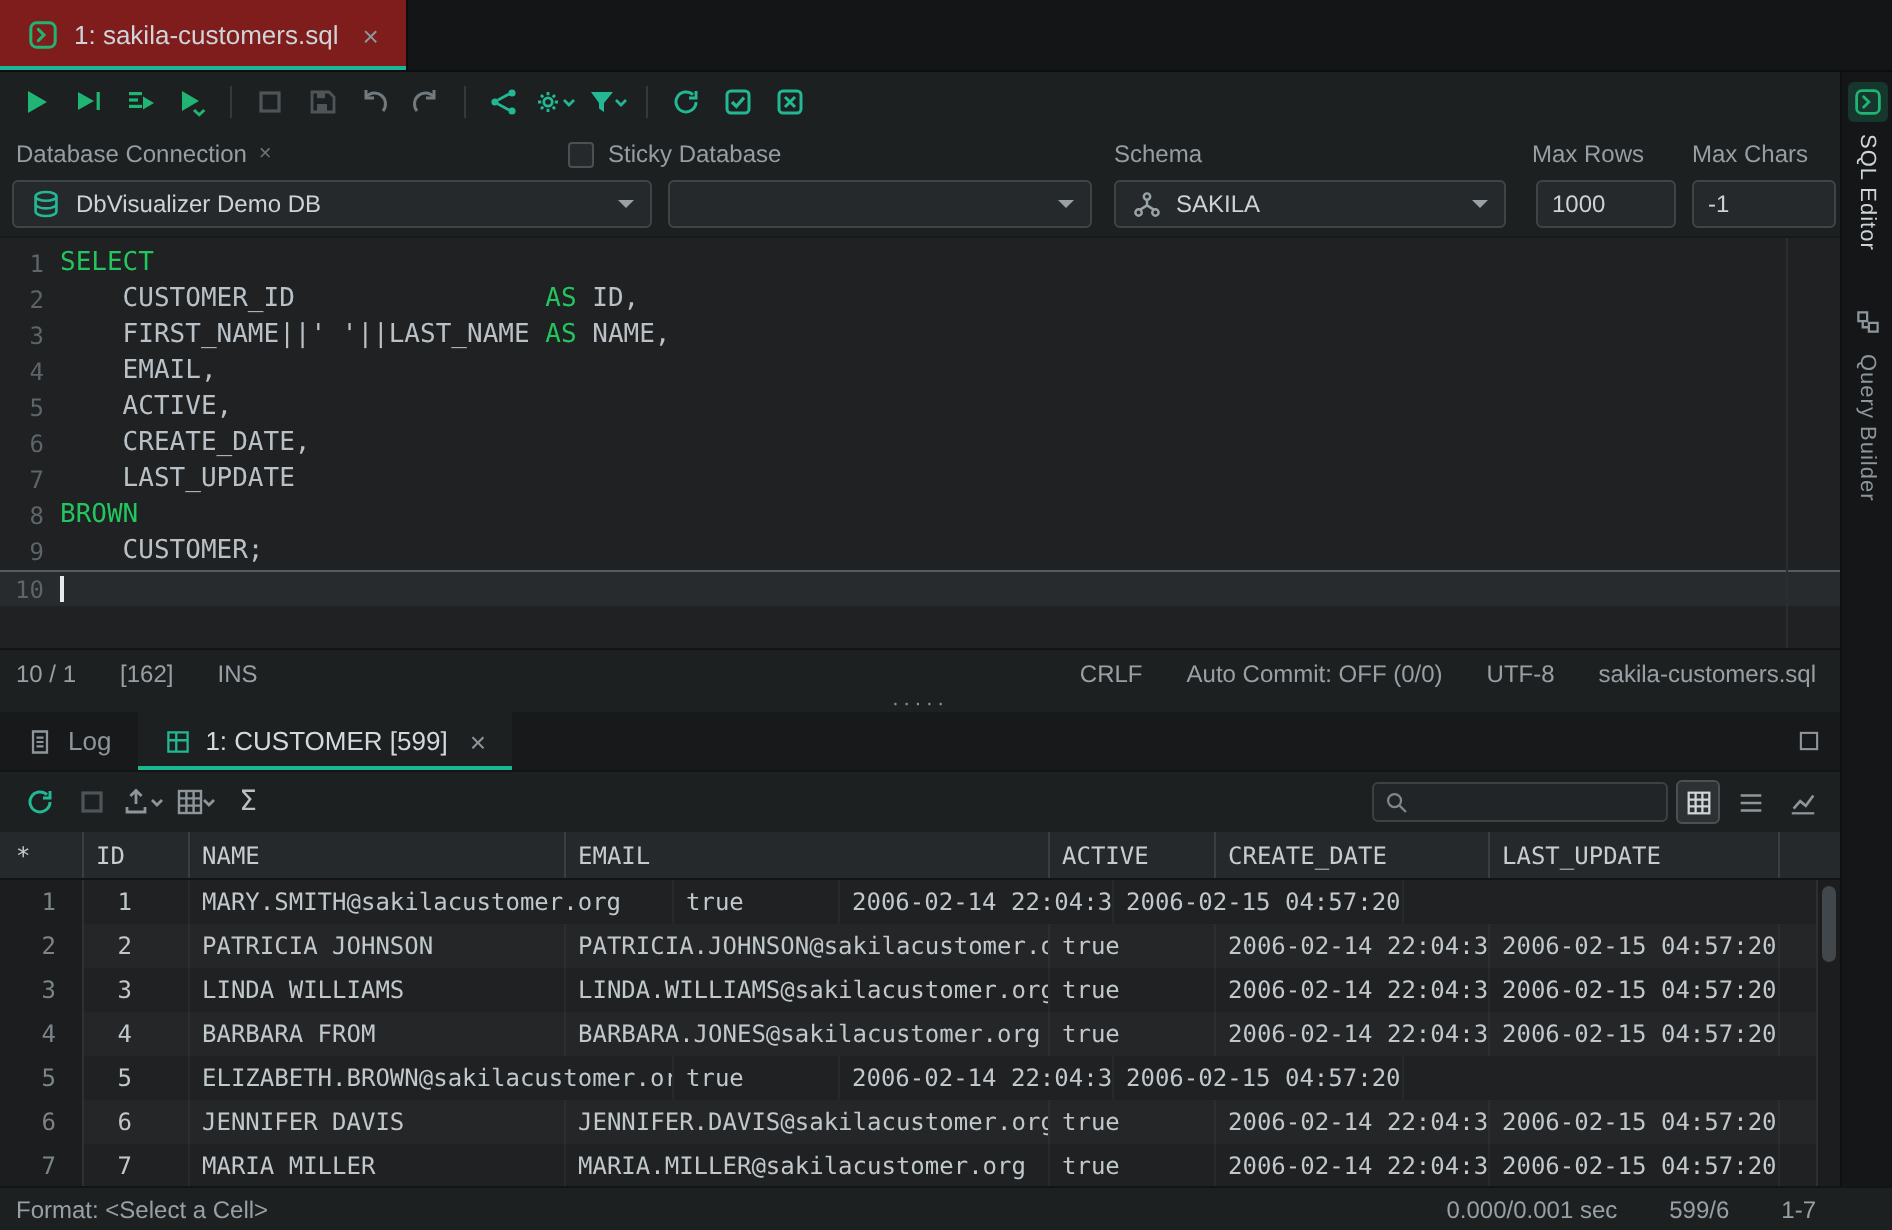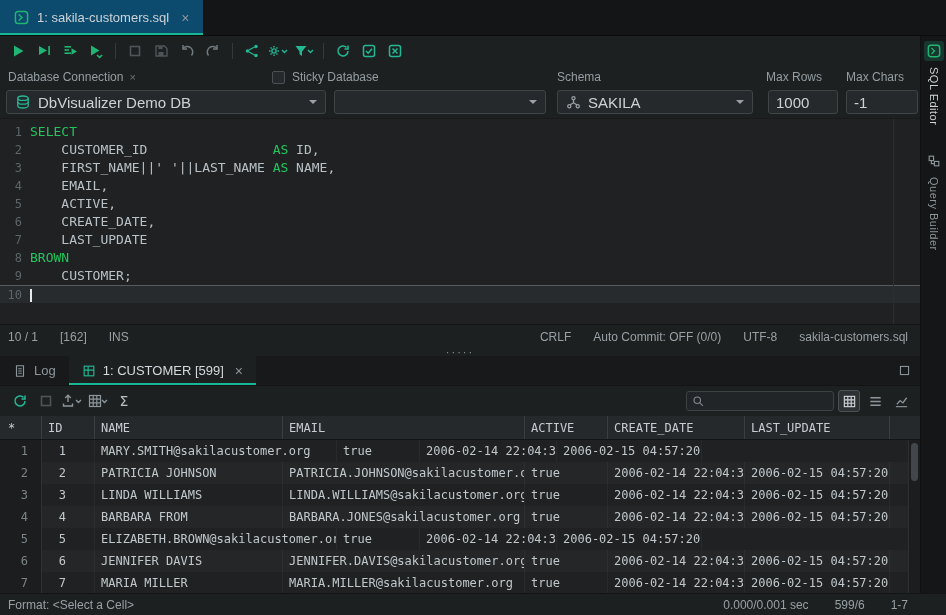--- a/index.html
+++ b/index.html
@@ -2,43 +2,43 @@
 <html><head>
 <meta charset="utf-8">
 <style>
   *{box-sizing:border-box;margin:0;padding:0}
   html,body{width:946px;height:615px;overflow:hidden}
   body{background:#1d2021;font-family:"Liberation Sans",sans-serif;color:#bcc3c7;font-size:13px;position:relative}
   svg{display:block}
 
   
   .top-tabbar{height:36px;background:#131516;border-bottom:1px solid #0c0d0e;display:flex;align-items:stretch}
-  .top-tab{display:flex;align-items:center;gap:8px;padding:0 14px;background:#0c4a6e;position:relative;color:#ced4d7;font-size:13px;border-right:1px solid #0c0d0e}
+  .top-tab{display:flex;align-items:center;gap:8px;padding:0 14px;background:#7f1d1d;position:relative;color:#ced4d7;font-size:13px;border-right:1px solid #0c0d0e}
   .top-tab::after{content:"";position:absolute;left:0;right:0;bottom:0;height:2px;background:#17b893}
   .tclose{color:#8d969b;font-size:14px;margin-left:4px;cursor:pointer}
 
   
   .mid{width:920px}
   .toolbar{display:flex;align-items:center;height:30px;padding:0 6px;gap:2px;background:#1d2021}
   .tbtn{height:22px;min-width:24px;display:flex;align-items:center;justify-content:center;border-radius:3px}
   .tsep{width:1px;height:16px;background:#34393c;margin:0 5px}
 
   
   .connlabels{position:relative;height:22px;font-size:12px;color:#959ea3;background:#1d2021}
   .connlabels>span{position:absolute;top:4px;white-space:nowrap}
   .cl-db{left:8px;display:flex;align-items:center;gap:6px}
-  .cl-sticky{left:272px;display:flex;align-items:center;gap:7px}
+  .cl-sticky{left:284px;display:flex;align-items:center;gap:7px}
   .cl-schema{left:557px}
   .cl-maxrows{left:766px}
   .cl-maxchars{left:846px}
   .clx{color:#6b7478;font-size:11px}
   .cbx{width:13px;height:13px;background:#26292b;border:1px solid #4a5053;border-radius:2px;display:inline-block}
 
   .connctrls{position:relative;height:30px;background:#1d2021}
-  .dd,.tin{position:absolute;top:2px;height:24px;background:#26292b;border:1px solid #3f4447;border-radius:3px;color:#ccd2d5;font-size:15px}
+  .dd,.tin{position:absolute;top:2px;height:24px;background:#26292b;border:1px solid #3f4447;border-radius:3px;color:#ccd2d5;font-size:12px}
   .dd{display:flex;align-items:center;gap:7px;padding:0 8px}
   .dd .lbl{flex:1;overflow:hidden;white-space:nowrap}
   .chev{width:0;height:0;border-left:4px solid transparent;border-right:4px solid transparent;border-top:4px solid #98a1a6}
   .dd-db{left:6px;width:320px}
   .dd-sticky{left:334px;width:212px}
   .dd-schema{left:557px;width:196px}
   .tin{padding:0 7px;font-family:"Liberation Sans",sans-serif}
   .in-maxrows{left:768px;width:70px}
   .in-maxchars{left:846px;width:72px}
 

